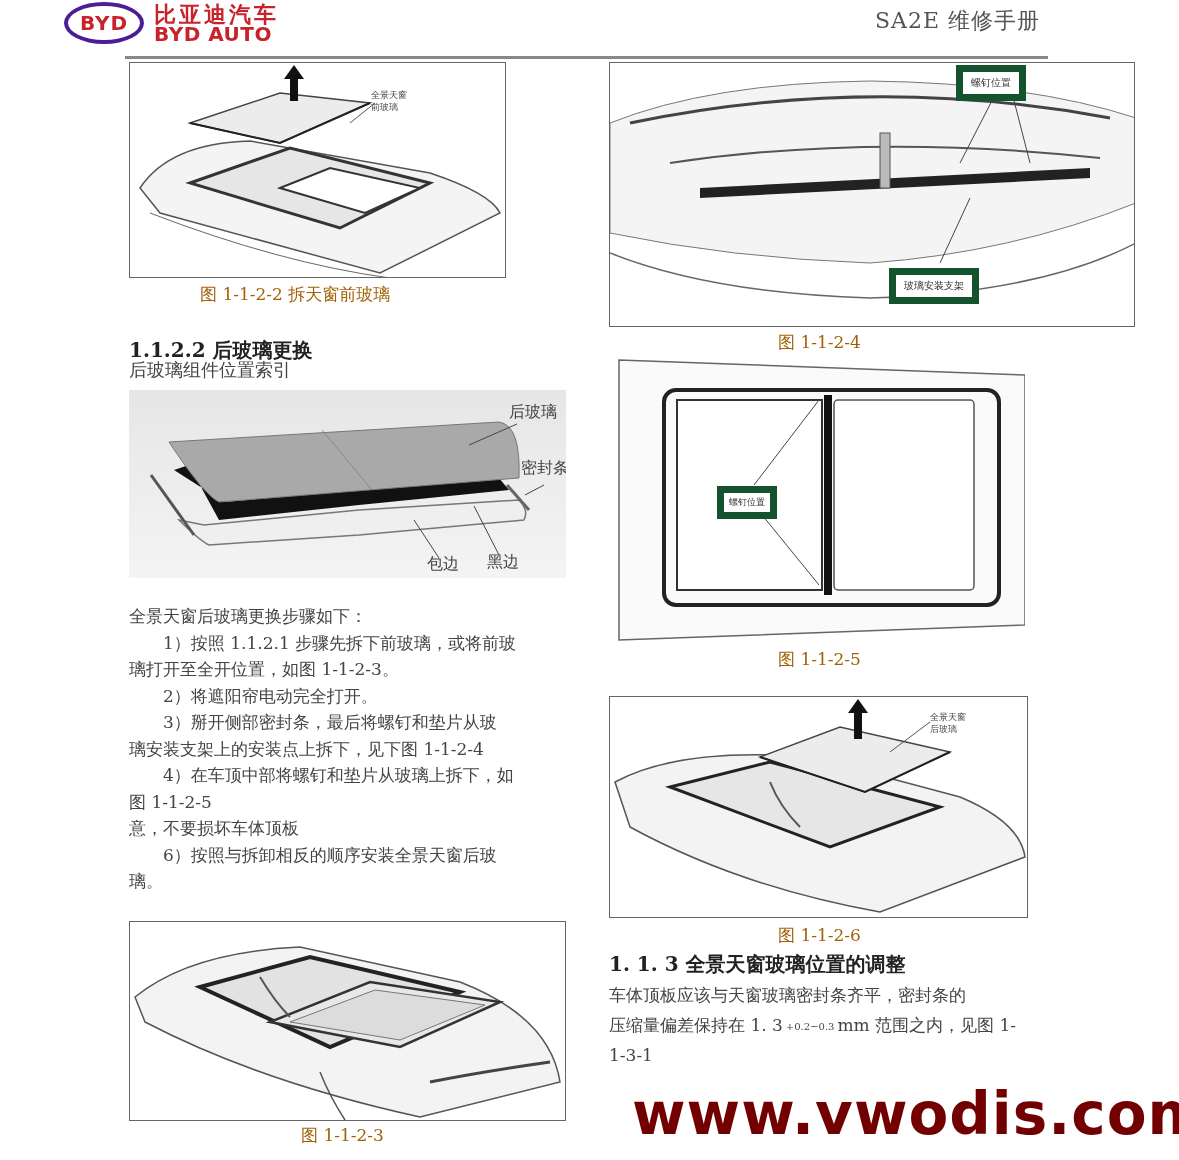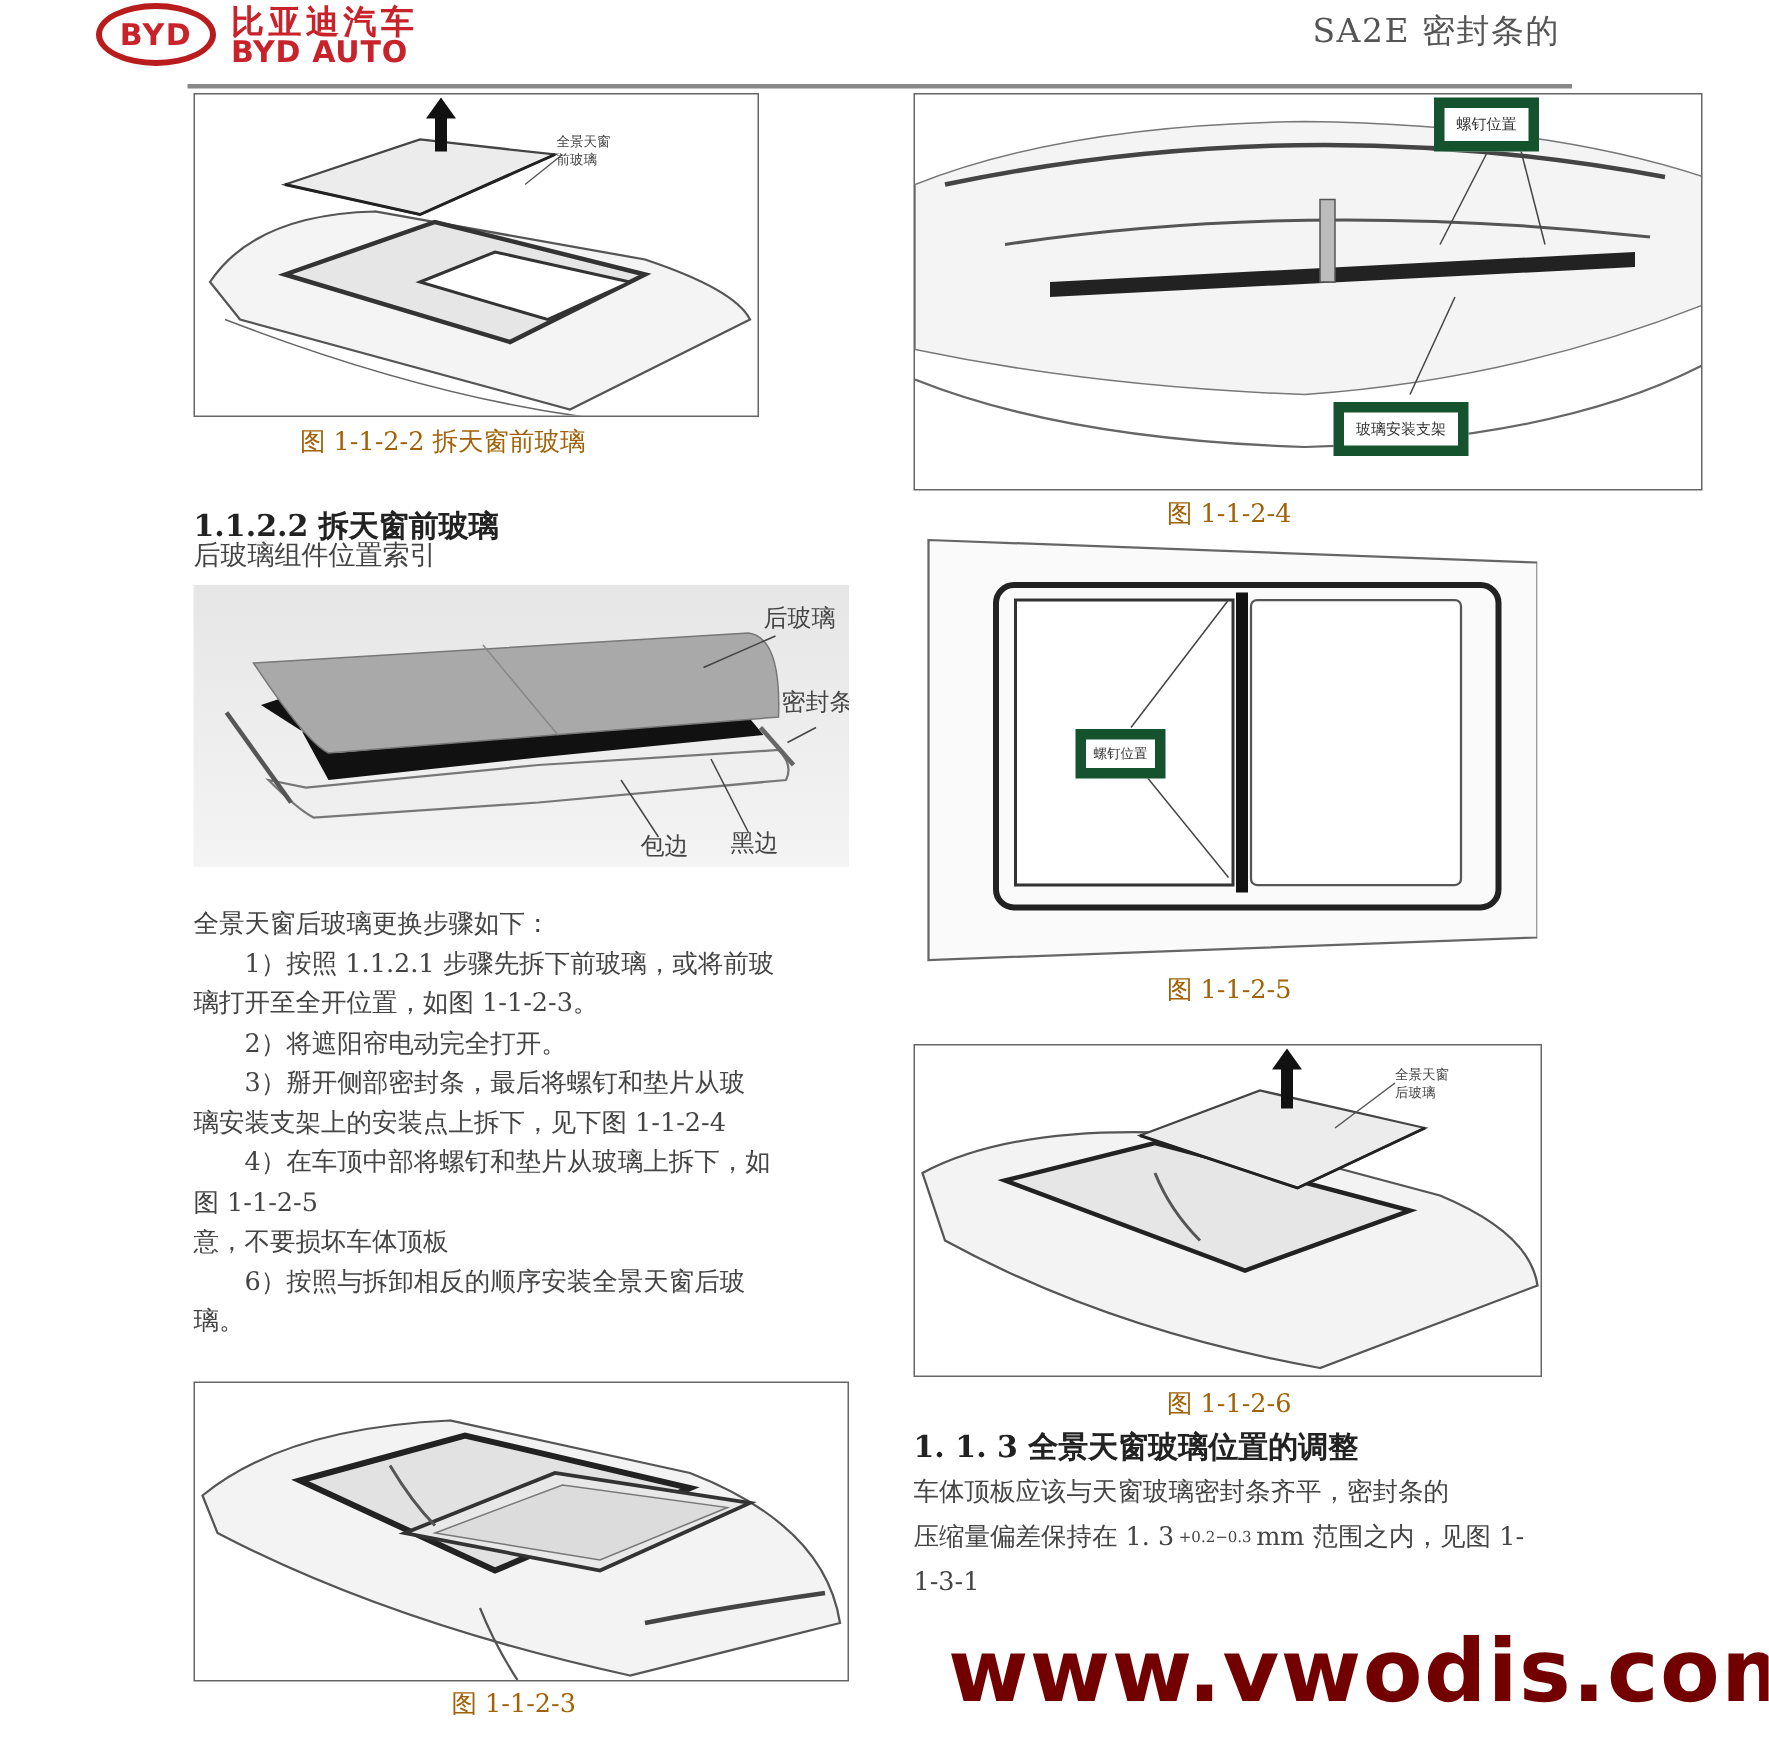--- a/index.html
+++ b/index.html
@@ -4,21 +4,21 @@
   <style>
     * { box-sizing: border-box; margin: 0; padding: 0; }
     html, body { width: 1179px; height: 1160px; background: #ffffff; overflow: hidden; }
     body { position: relative; font-family: "DejaVu Serif", "Liberation Serif", serif; color: #333; }
 
     .abs { position: absolute; }
 
     
     .logo-oval {
       left: 64px; top: 2px; width: 80px; height: 42px;
-      border: 4px solid #b91c1c; border-radius: 50%;
+      border: 4px solid #4c1d95; border-radius: 50%;
       display: flex; align-items: center; justify-content: center;
     }
     .logo-oval span {
       font-family: "DejaVu Sans", sans-serif; font-weight: bold; color: #c8232b;
       font-size: 20px; letter-spacing: 1px;
     }
     .brand-cn {
       left: 154px; top: 0px; font-family: "DejaVu Sans", sans-serif; font-weight: bold;
       color: #c8232b; font-size: 22px; letter-spacing: 3px;
     }
@@ -61,21 +61,21 @@
     }
   </style>
 </head>
 <body>
 
 <div class="abs logo-oval">
   <span>BYD</span>
 </div>
 <div class="abs brand-cn">比亚迪汽车</div>
 <div class="abs brand-en">BYD AUTO</div>
-<div class="abs manual-title">SA2E 密封条的</div>
+<div class="abs manual-title">SA2E 维修手册</div>
 <div class="abs header-rule"></div>
 
 <div class="abs fig" style="left:129px; top:62px; width:377px; height:216px;">
   <svg width="377" height="216" viewBox="0 0 377 216">
     <path d="M10 125 Q40 80 120 78 L300 110 Q360 130 370 150 L250 210 Q140 180 30 150 Z" fill="#f4f4f4" stroke="#555" stroke-width="1.5"></path>
     <path d="M60 120 L160 85 L300 120 L210 165 Z" fill="#e6e6e6" stroke="#333" stroke-width="3"></path>
     <path d="M150 125 L200 105 L290 125 L235 150 Z" fill="#fff" stroke="#333" stroke-width="2"></path>
     <path d="M60 60 L150 30 L240 40 L150 80 Z" fill="#ececec" stroke="#444" stroke-width="1.5"></path>
     <path d="M60 60 L150 80 L240 40" fill="none" stroke="#222" stroke-width="2"></path>
     <rect x="160" y="14" width="8" height="24" fill="#111"></rect>
@@ -83,21 +83,21 @@
     <line x1="220" y1="60" x2="245" y2="40" stroke="#555" stroke-width="1"></line>
     <path d="M20 150 Q150 200 260 215" fill="none" stroke="#666" stroke-width="1"></path>
   </svg>
   <div class="abs callout" style="left:241px; top:26px;">
     <div>全景天窗</div>
     <div>前玻璃</div>
   </div>
 </div>
 <div class="abs caption" style="left:200px; top:283px;">图 1-1-2-2 拆天窗前玻璃</div>
 
-<div class="abs h-section" style="left:129px; top:337px;">1.1.2.2 拆天窗前玻璃</div>
+<div class="abs h-section" style="left:129px; top:337px;">1.1.2.2 后玻璃更换</div>
 <div class="abs sub" style="left:129px; top:358px;">后玻璃组件位置索引</div>
 
 <div class="abs fig-plain" style="left:129px; top:390px; width:437px; height:188px; background:linear-gradient(180deg,#e6e6e6,#f4f4f4);">
   <svg width="437" height="188" viewBox="0 0 437 188">
     <path d="M50 130 L75 135 L230 120 L390 110 Q400 120 395 130 L230 145 L80 155 Q70 150 50 130 Z" fill="#efefef" stroke="#777" stroke-width="1.5"></path>
     <path d="M45 80 L60 75 L90 130 L230 115 L380 100 L370 88 L230 100 L95 112 Z" fill="#111"></path>
     <path d="M40 52 L370 32 Q392 35 390 88 L240 100 L90 112 Q75 105 40 52 Z" fill="#a9a9a9" stroke="#777" stroke-width="1"></path>
     <line x1="193" y1="40" x2="243" y2="100" stroke="#888" stroke-width="1"></line>
     <line x1="22" y1="85" x2="65" y2="145" stroke="#555" stroke-width="3"></line>
     <line x1="378" y1="95" x2="400" y2="120" stroke="#666" stroke-width="3"></line>

